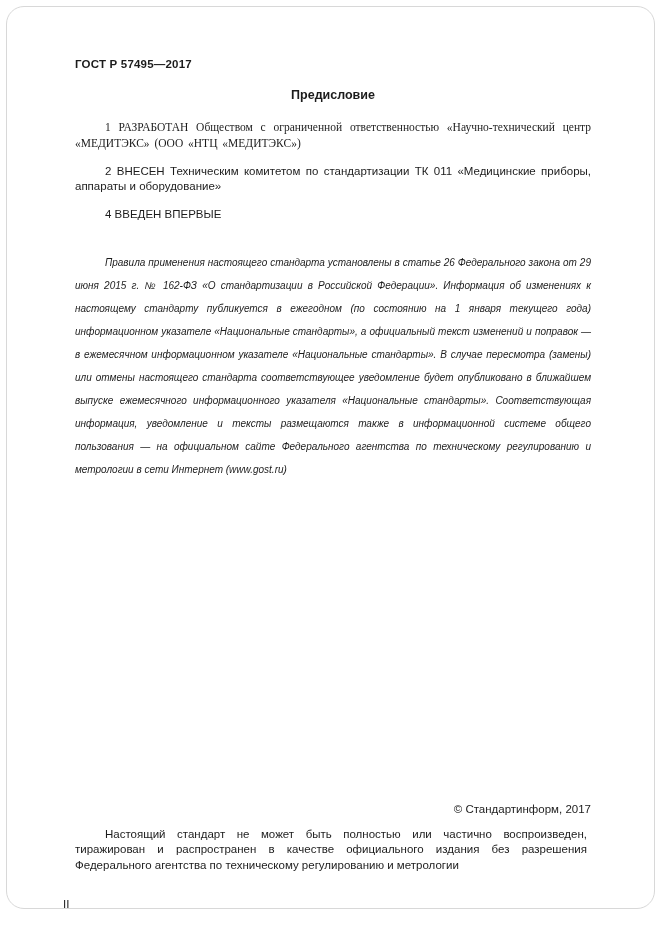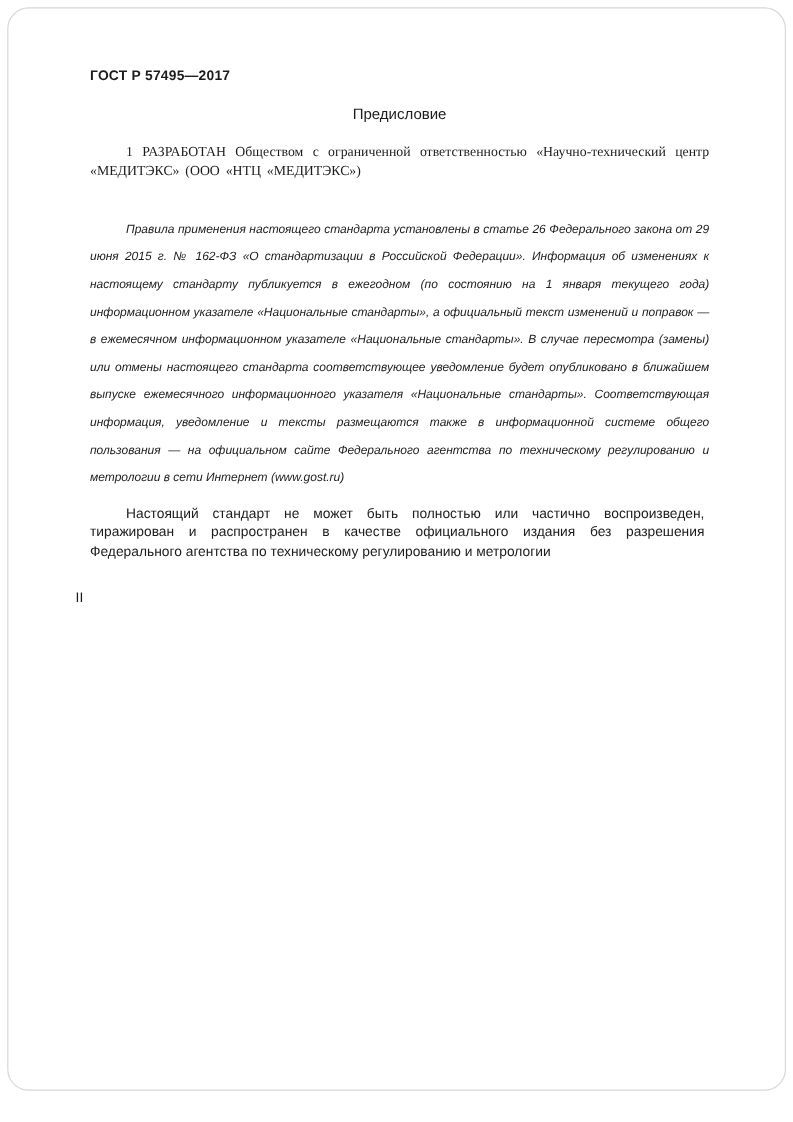--- a/index.html
+++ b/index.html
@@ -26,21 +26,21 @@
     border-radius: 18px;
     pointer-events: none;
   }
   .doc-header {
     font-weight: bold;
     font-size: 11.5px;
     letter-spacing: 0.2px;
   }
   .doc-title {
     text-align: center;
-    font-weight: normal;
+    font-weight: bold;
     font-size: 12.5px;
     margin: 18px 0 0 0;
   }
   .para {
     font-size: 11.5px;
     line-height: 15.8px;
     text-align: justify;
     text-indent: 30px;
     margin: 12px 0 0 0;
   }
@@ -80,22 +80,25 @@
 
 <div class="page">
   <div class="page-border"></div>
 
   <div class="doc-header">ГОСТ Р 57495—2017</div>
 
   <div class="doc-title">Предисловие</div>
 
   <p class="para first">1 РАЗРАБОТАН Обществом с ограниченной ответственностью «Научно-технический центр «МЕДИТЭКС» (ООО «НТЦ «МЕДИТЭКС»)</p>
 
+  <p class="para">2 ВНЕСЕН Техническим комитетом по стандартизации ТК 011 «Медицинские приборы, аппараты и оборудование»</p>
 
 
+  <p class="para">4 ВВЕДЕН ВПЕРВЫЕ</p>
 
   <p class="legal-note">Правила применения настоящего стандарта установлены в статье 26 Федерального закона от 29 июня 2015 г. № 162-ФЗ «О стандартизации в Российской Федерации». Информация об изменениях к настоящему стандарту публикуется в ежегодном (по состоянию на 1 января текущего года) информационном указателе «Национальные стандарты», а официальный текст изменений и поправок — в ежемесячном информационном указателе «Национальные стандарты». В случае пересмотра (замены) или отмены настоящего стандарта соответствующее уведомление будет опубликовано в ближайшем выпуске ежемесячного информационного указателя «Национальные стандарты». Соответствующая информация, уведомление и тексты размещаются также в информационной системе общего пользования — на официальном сайте Федерального агентства по техническому регулированию и метрологии в сети Интернет (www.gost.ru)</p>
 
+  <div class="copyright">© Стандартинформ, 2017</div>
 
   <p class="distribution-note">Настоящий стандарт не может быть полностью или частично воспроизведен, тиражирован и распространен в качестве официального издания без разрешения Федерального агентства по техническому регулированию и метрологии</p>
 
   <div class="page-number">II</div>
 </div>
 
 </body></html>

